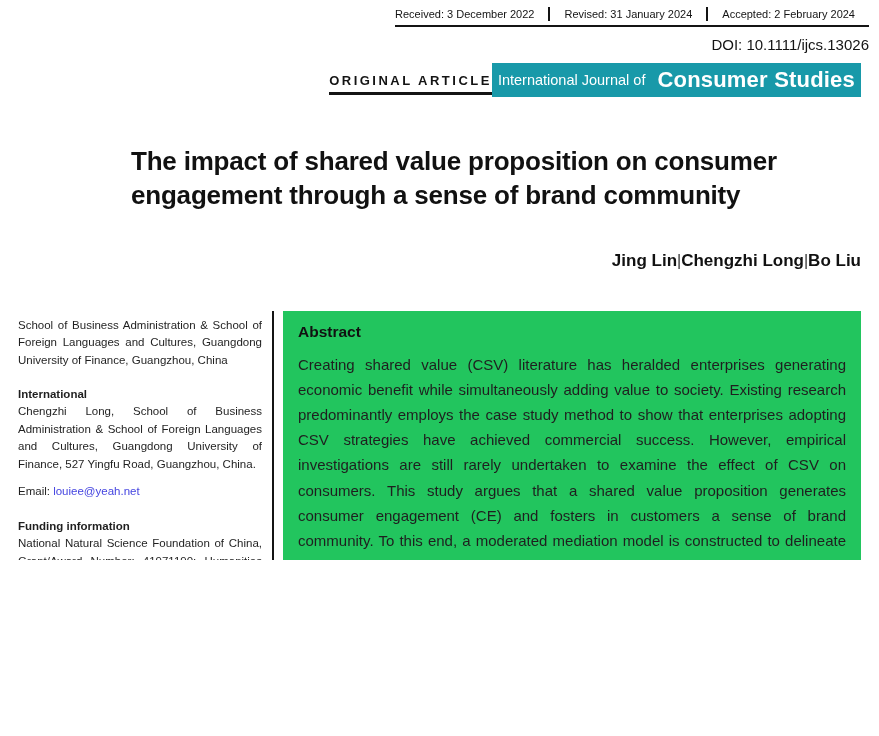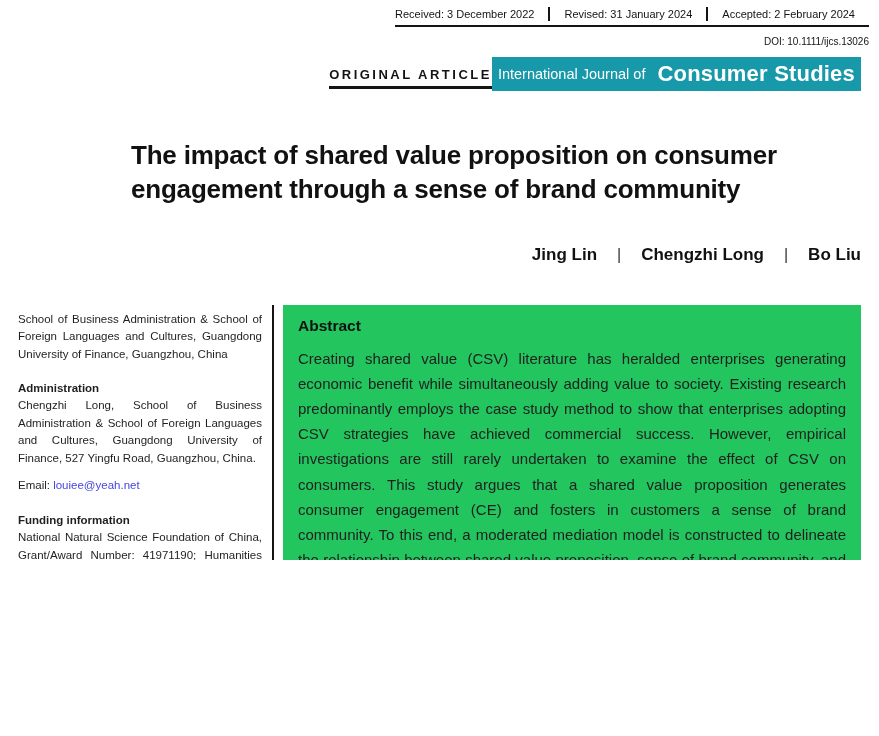--- a/index.html
+++ b/index.html
@@ -31,21 +31,21 @@
     padding: 1px 14px 1px 0;
     white-space: nowrap;
   }
   .meta-sep {
     width: 2px;
     background: #141414;
     margin-right: 14px;
   }
   .doi-row {
     margin: 9px 10px 0 4px;
-    font-size: 10px;
+    font-size: 15px;
     color: #141414;
   }
 
   
   .header-row {
     margin: 10px 18px 0 18px;
     display: flex;
     justify-content: space-between;
     align-items: flex-end;
   }
@@ -98,21 +98,20 @@
     font-size: 26px;
     line-height: 1.3;
     font-weight: bold;
     color: #111111;
     letter-spacing: -0.2px;
   }
   .authors {
     margin: 38px 18px 0 24px;
     display: flex;
     align-items: center;
-    gap: 20px;
     font-size: 17px;
     font-weight: bold;
     color: #111111;
   }
   .author-sep {
     font-weight: 400;
     color: #333333;
     font-size: 16px;
   }
 
@@ -198,21 +197,21 @@
     <span>Chengzhi Long</span>
     <span class="author-sep">|</span>
     <span>Bo Liu</span>
   </div>
 
   <div class="columns">
 
     <div class="left-col">
       <p>School of Business Administration &amp; School of Foreign Languages and Cultures, Guangdong University of Finance, Guangzhou, China</p>
 
-      <div class="col-heading">Administration</div>
+      <div class="col-heading">International</div>
       <p>Chengzhi Long, School of Business Administration &amp; School of Foreign Languages and Cultures, Guangdong University of Finance, 527 Yingfu Road, Guangzhou, China.</p>
       <div class="email-line"><span>Email: </span><a href="#" class="email-link" style="color: rgb(69, 69, 224);">louiee@yeah.net</a></div>
 
       <div class="col-heading">Funding information</div>
       <p>National Natural Science Foundation of China, Grant/Award Number: 41971190; Humanities and Social Sciences Foundation of the Ministry of Education of China, Grant/Award Number: 20YJA630046; Annual project of Philosophy and Society Planning of Henan Province, Grant/Award Number: 2021CJJ127</p>
     </div>
 
     <div class="divider"></div>
 
     <div class="abstract-box" style="background: #22c55e;">

